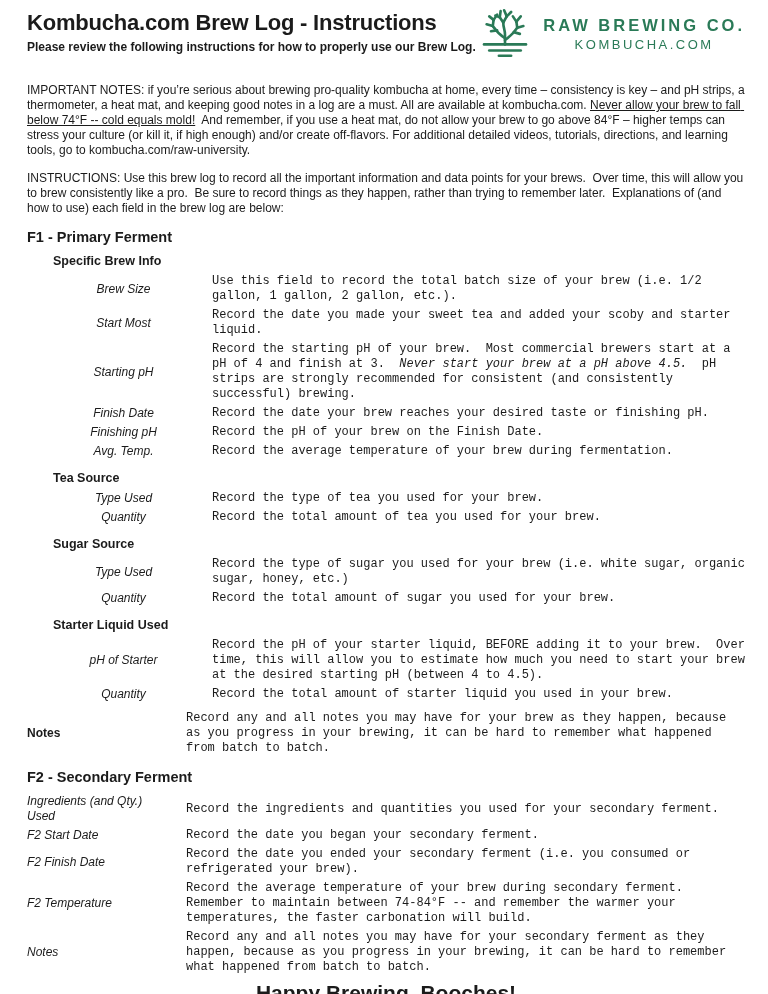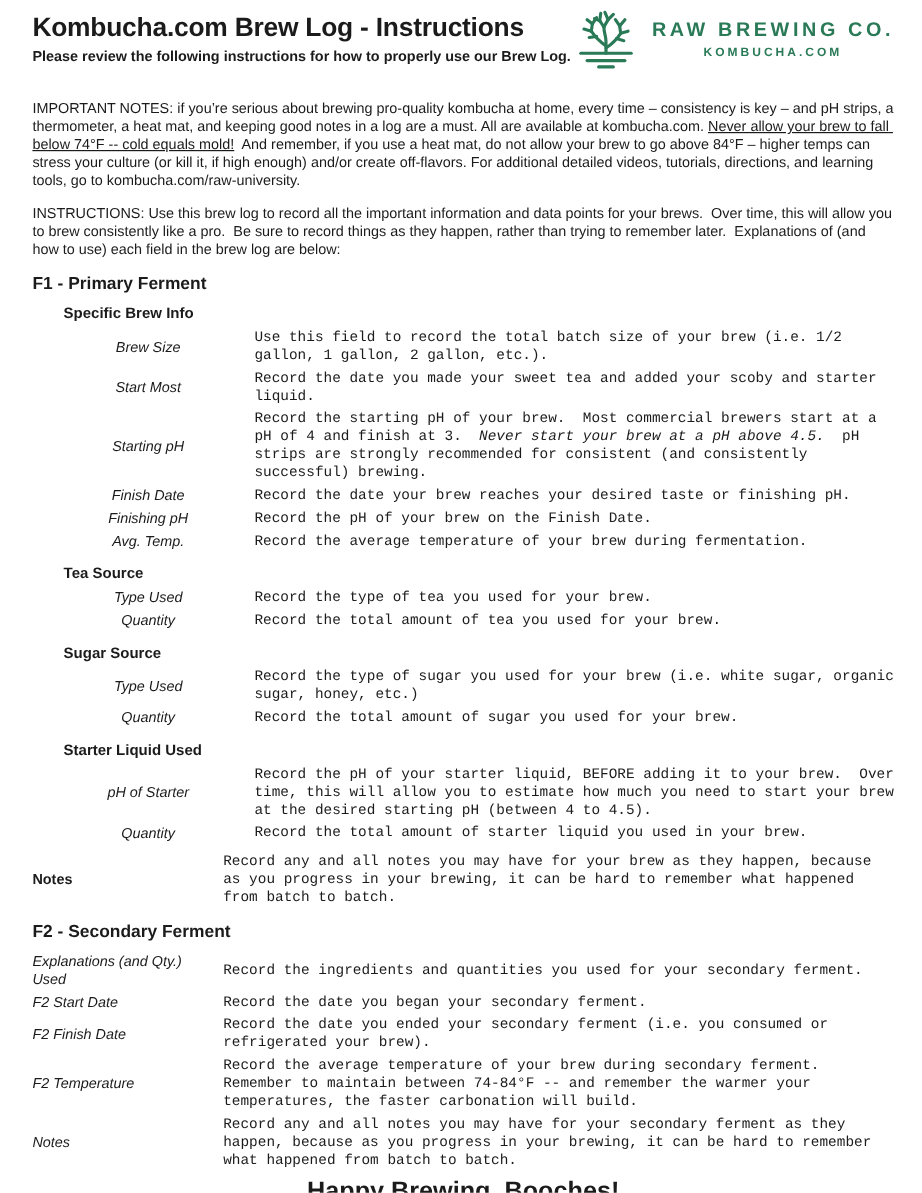--- a/index.html
+++ b/index.html
@@ -30,22 +30,22 @@
   .logo-text { text-align: center; }
   .logo-brand {
     color: #2a7a57;
     font-weight: bold;
     font-size: 16.5px;
     letter-spacing: 3px;
     white-space: nowrap;
   }
   .logo-site {
     color: #2a7a57;
-    font-weight: bold;
-    font-size: 10px;
+    font-weight: normal;
+    font-size: 13px;
     letter-spacing: 2.5px;
     margin-top: 4px;
     white-space: nowrap;
   }
 
   
   .para { white-space: pre-wrap; }
   .para.important { margin-top: 17px; }
   .para.instructions { margin-top: 13px; }
   .u { text-decoration: underline; }
@@ -199,21 +199,21 @@
   </div>
 
   <div class="row notes-row">
     <div class="label bold-label">Notes</div>
     <div class="desc">Record any and all notes you may have for your brew as they happen, because as you progress in your brewing, it can be hard to remember what happened from batch to batch.</div>
   </div>
 
   <div class="section-heading">F2 - Secondary Ferment</div>
 
   <div class="row left-label">
-    <div class="label">Explanations (and Qty.) Used</div>
+    <div class="label">Ingredients (and Qty.) Used</div>
     <div class="desc">Record the ingredients and quantities you used for your secondary ferment.</div>
   </div>
   <div class="row left-label">
     <div class="label">F2 Start Date</div>
     <div class="desc">Record the date you began your secondary ferment.</div>
   </div>
   <div class="row left-label">
     <div class="label">F2 Finish Date</div>
     <div class="desc">Record the date you ended your secondary ferment (i.e. you consumed or refrigerated your brew).</div>
   </div>

